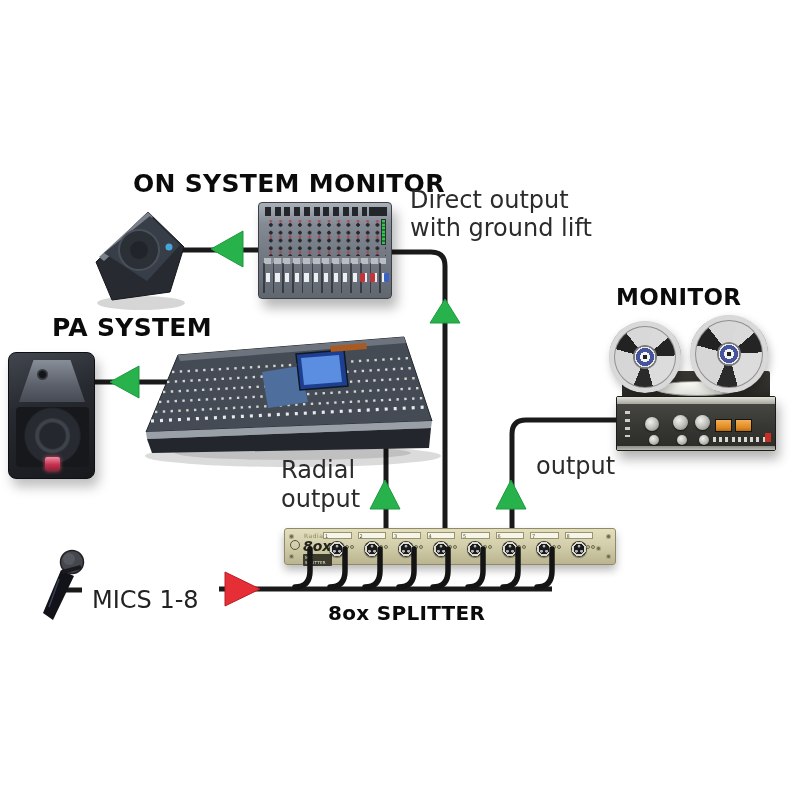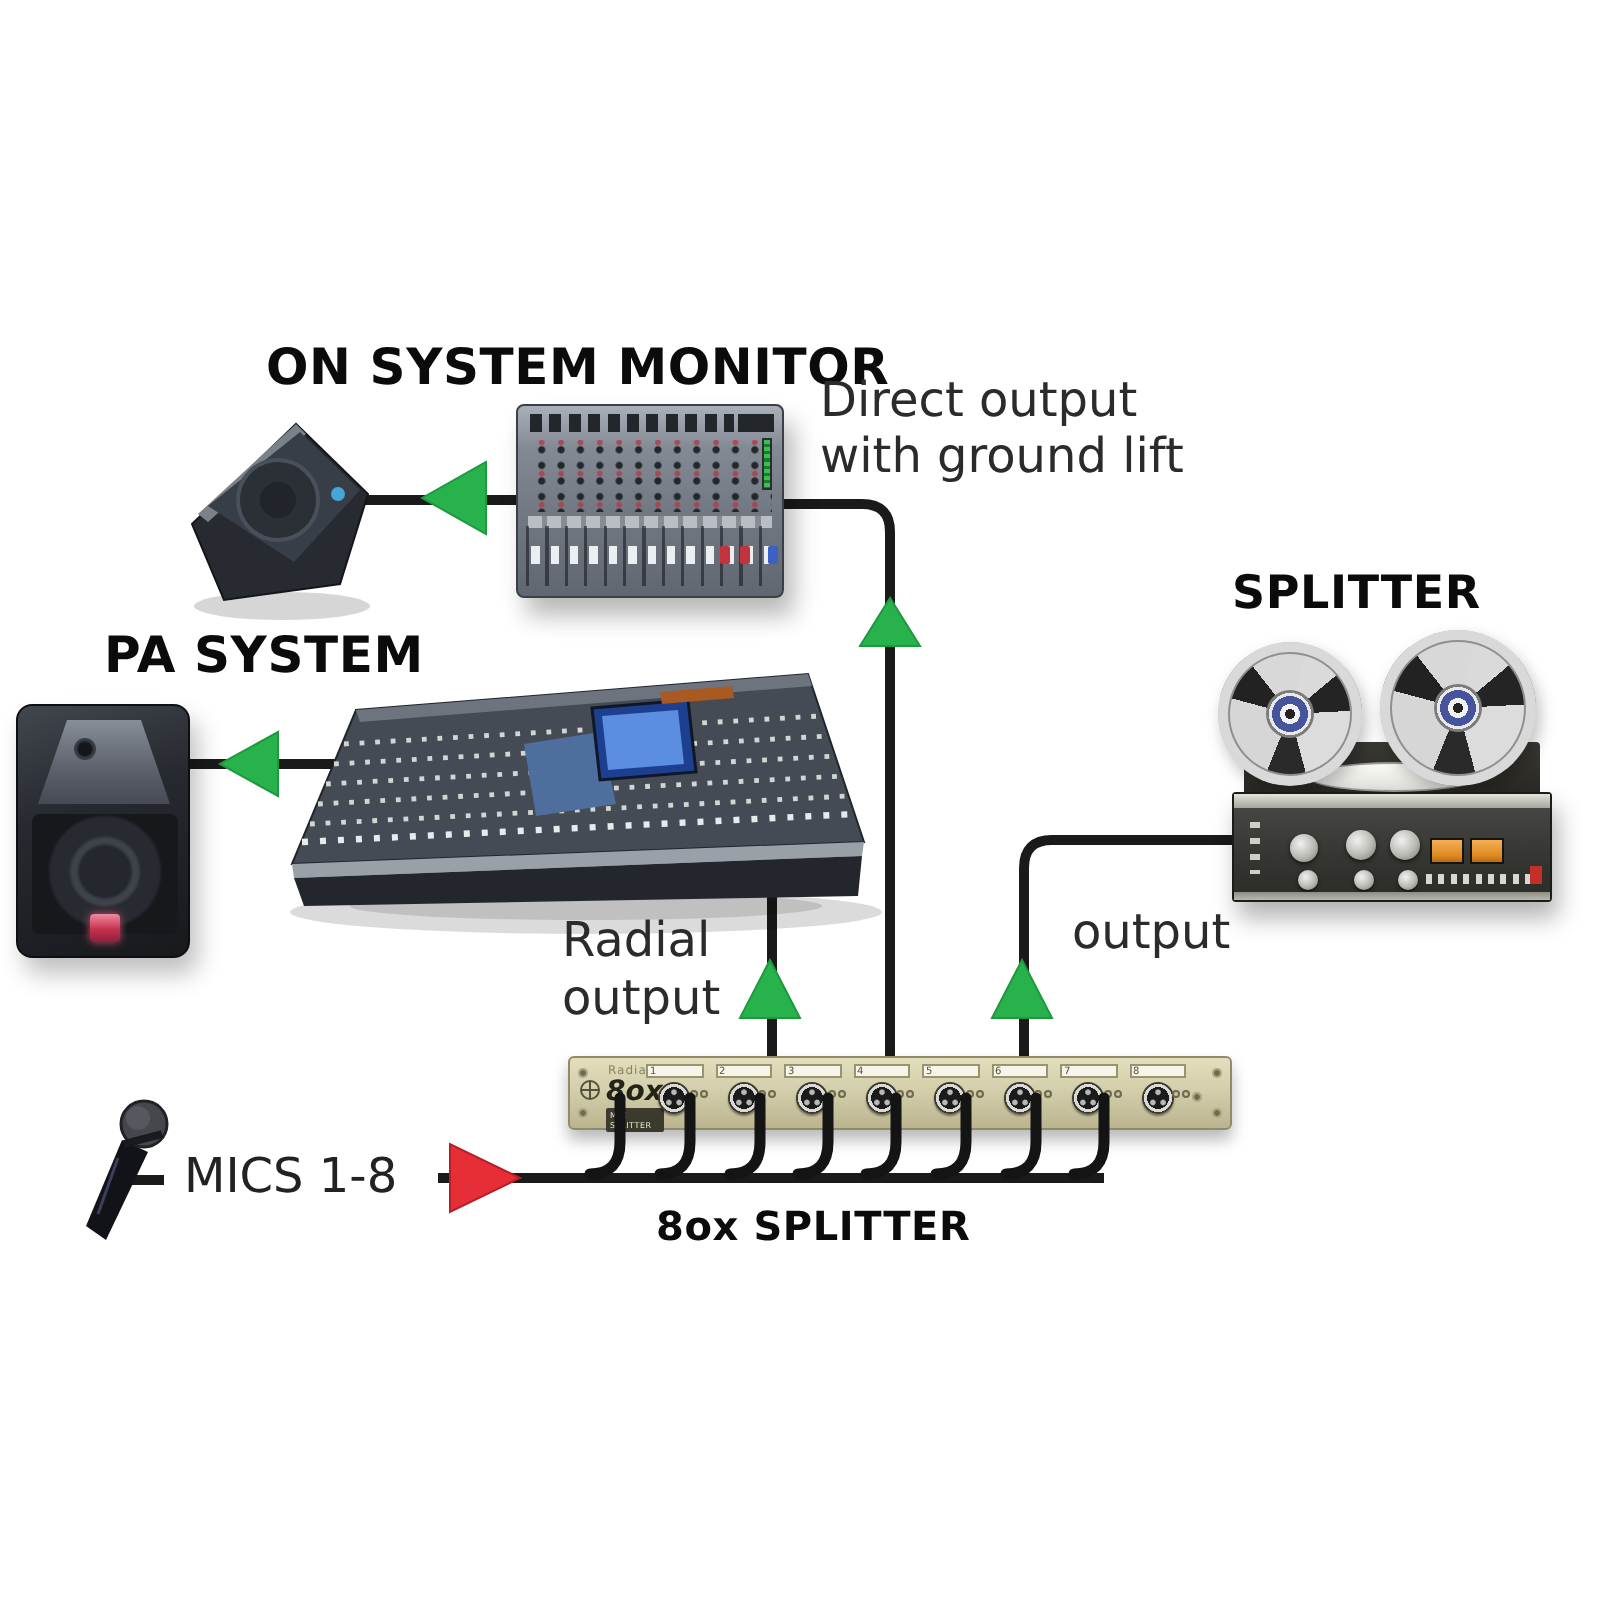--- a/index.html
+++ b/index.html
@@ -8,21 +8,21 @@
   .canvas { position:relative; width:800px; height:800px; background:#ffffff; }
   .layer { position:absolute; left:0; top:0; width:800px; height:800px; pointer-events:none; }
 
   
   .heading { position:absolute; font-weight:700; color:#0b0b0b; font-size:25px; letter-spacing:.3px; white-space:nowrap; z-index:5; }
   .conn-label { position:absolute; color:#2b2b2b; font-size:24px; line-height:28px; white-space:nowrap; z-index:5; }
   #lbl-monitor  { left:133px; top:169px; }
   #lbl-pa       { left:8px;   top:313px;margin-left:44px; }
   #lbl-recorder { left:616px; top:284px; font-size:23px; }
   #lbl-splitter { left:328px; top:601px; font-size:20px; }
-  #lbl-mics     { left:92px;  top:574px; font-weight:400; font-size:24px; color:#222; letter-spacing:0; }
+  #lbl-mics     { left:92px;  top:586px; font-weight:400; font-size:24px; color:#222; letter-spacing:0; }
   #lbl-groundlift { left:410px; top:186px; }
   #lbl-direct     { left:281px; top:456px; line-height:29px; }
   #lbl-isolated   { left:536px; top:452px; line-height:29px; }
 
   
   .mixer { position:absolute; left:258px; top:202px; width:134px; height:97px; z-index:2;
            background:linear-gradient(180deg,#aaafb8 0%,#848a94 22%,#737983 55%,#61676f 100%);
            border:1px solid #3c4046; border-radius:4px;
            box-shadow:5px 9px 12px rgba(0,0,0,.28); }
   .mx-io { position:absolute; top:4px; left:6px; right:24px; height:9px;
@@ -346,21 +346,21 @@
       <path d="M414 549 V571 Q414 587 399 587"></path>
       <path d="M448 549 V571 Q448 587 433 587"></path>
       <path d="M483 549 V571 Q483 587 468 587"></path>
       <path d="M518 549 V571 Q518 587 503 587"></path>
       <path d="M552 549 V571 Q552 587 537 587"></path>
     </g>
   </svg>
 
   <div class="heading" id="lbl-monitor">ON SYSTEM MONITOR</div>
   <div class="heading" id="lbl-pa">PA SYSTEM</div>
-  <div class="heading" id="lbl-recorder">SPLITTER</div>
+  <div class="heading" id="lbl-recorder">MONITOR</div>
   <div class="heading" id="lbl-splitter">8ox SPLITTER</div>
   <div class="heading" id="lbl-mics">MICS 1-8</div>
 
   <div class="conn-label" id="lbl-groundlift">
     <span style="display:block">Direct output</span>
     <span style="display:block">with ground lift</span>
   </div>
   <div class="conn-label" id="lbl-direct">
     <span style="display:block">Radial</span>
     <span style="display:block">output</span>

